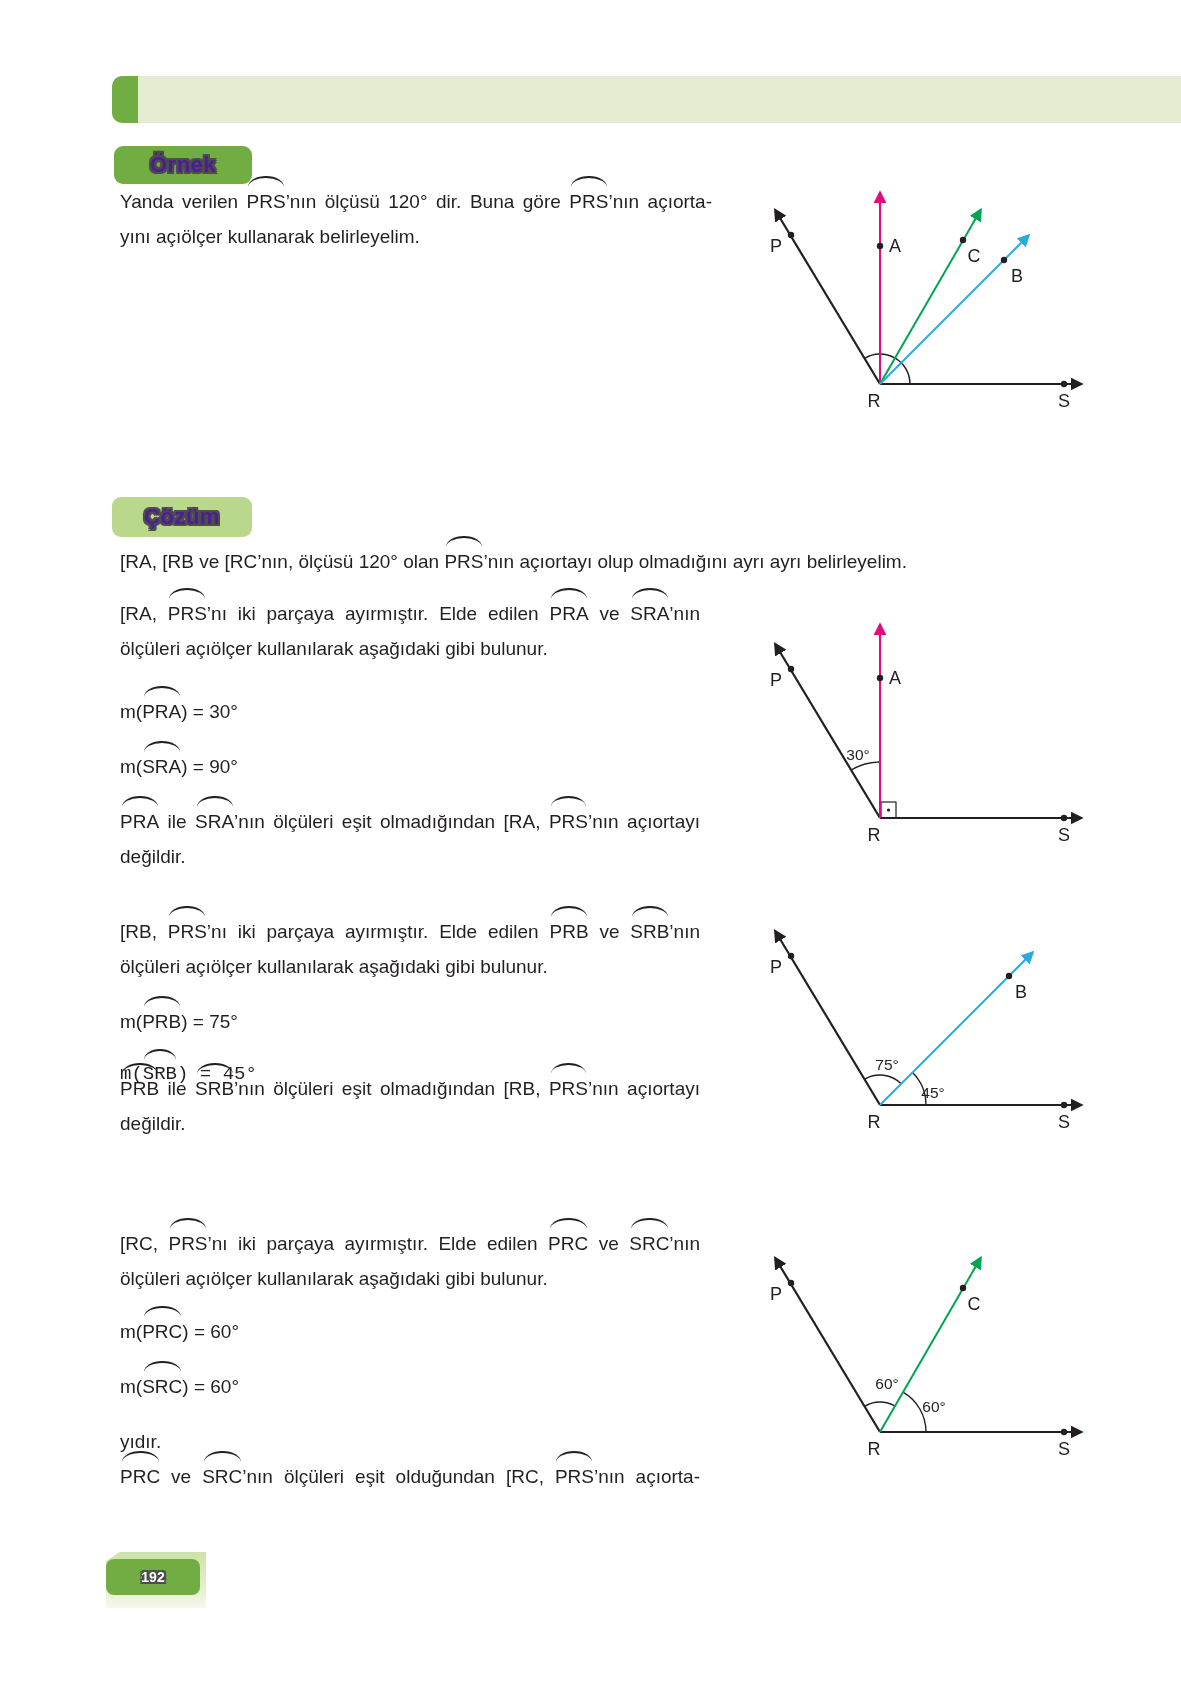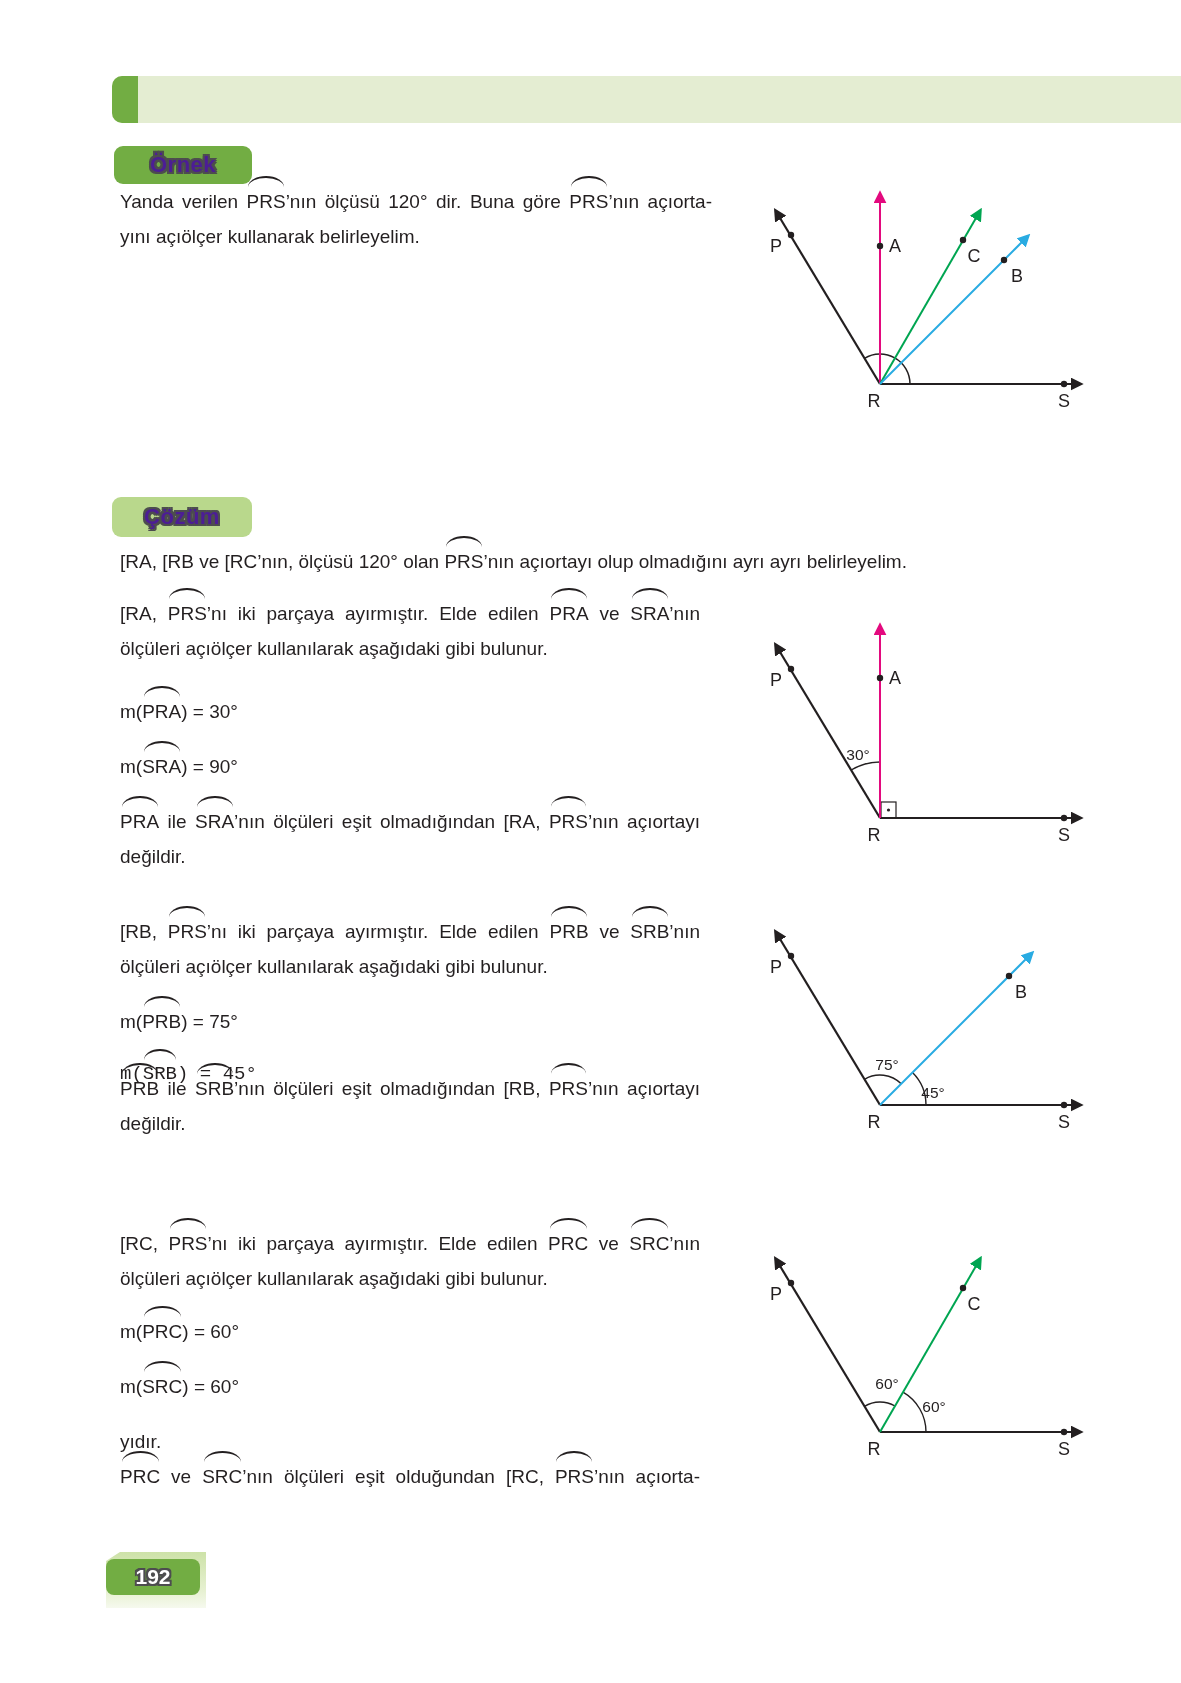--- a/index.html
+++ b/index.html
@@ -28,21 +28,21 @@
   
   .diagram{position:absolute;}
   svg text{font-family:"Liberation Sans",sans-serif;font-size:18px;fill:#231f20;}
   svg text.ang{font-size:15.5px;}
   
   .ribbon{position:absolute;left:106px;top:1552px;width:100px;height:56px;
     background:linear-gradient(180deg,#cde2a8 0%,#e7f1d2 70%,#f6f9ee 100%);
     clip-path:polygon(14% 0,100% 0,100% 100%,0 100%,0 16%);}
   .pagebadge{position:absolute;left:106px;top:1559px;width:94px;height:36px;
     background:#72ad43;border-radius:8px;display:flex;align-items:center;justify-content:center;
-    font-weight:bold;font-size:21px;color:#fff;
+    font-weight:bold;font-size:14px;color:#fff;
     text-shadow:-2px -2px 0 #4d4d4f,-2px 0 0 #4d4d4f,-2px 2px 0 #4d4d4f,0 -2px 0 #4d4d4f,
                  0 2px 0 #4d4d4f,2px -2px 0 #4d4d4f,2px 0 0 #4d4d4f,2px 2px 0 #4d4d4f;}
 </style>
 </head>
 <body>
 
 <div class="topbar"></div>
 <div class="topbar-cap"></div>
 
 <div class="badge badge-dark" style="left:114px;top:146px;width:138px;height:38px;">

